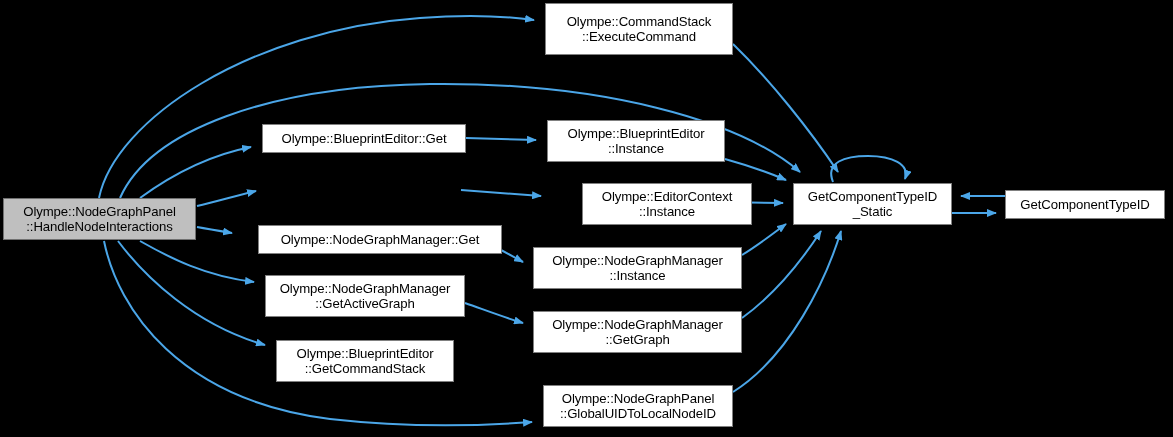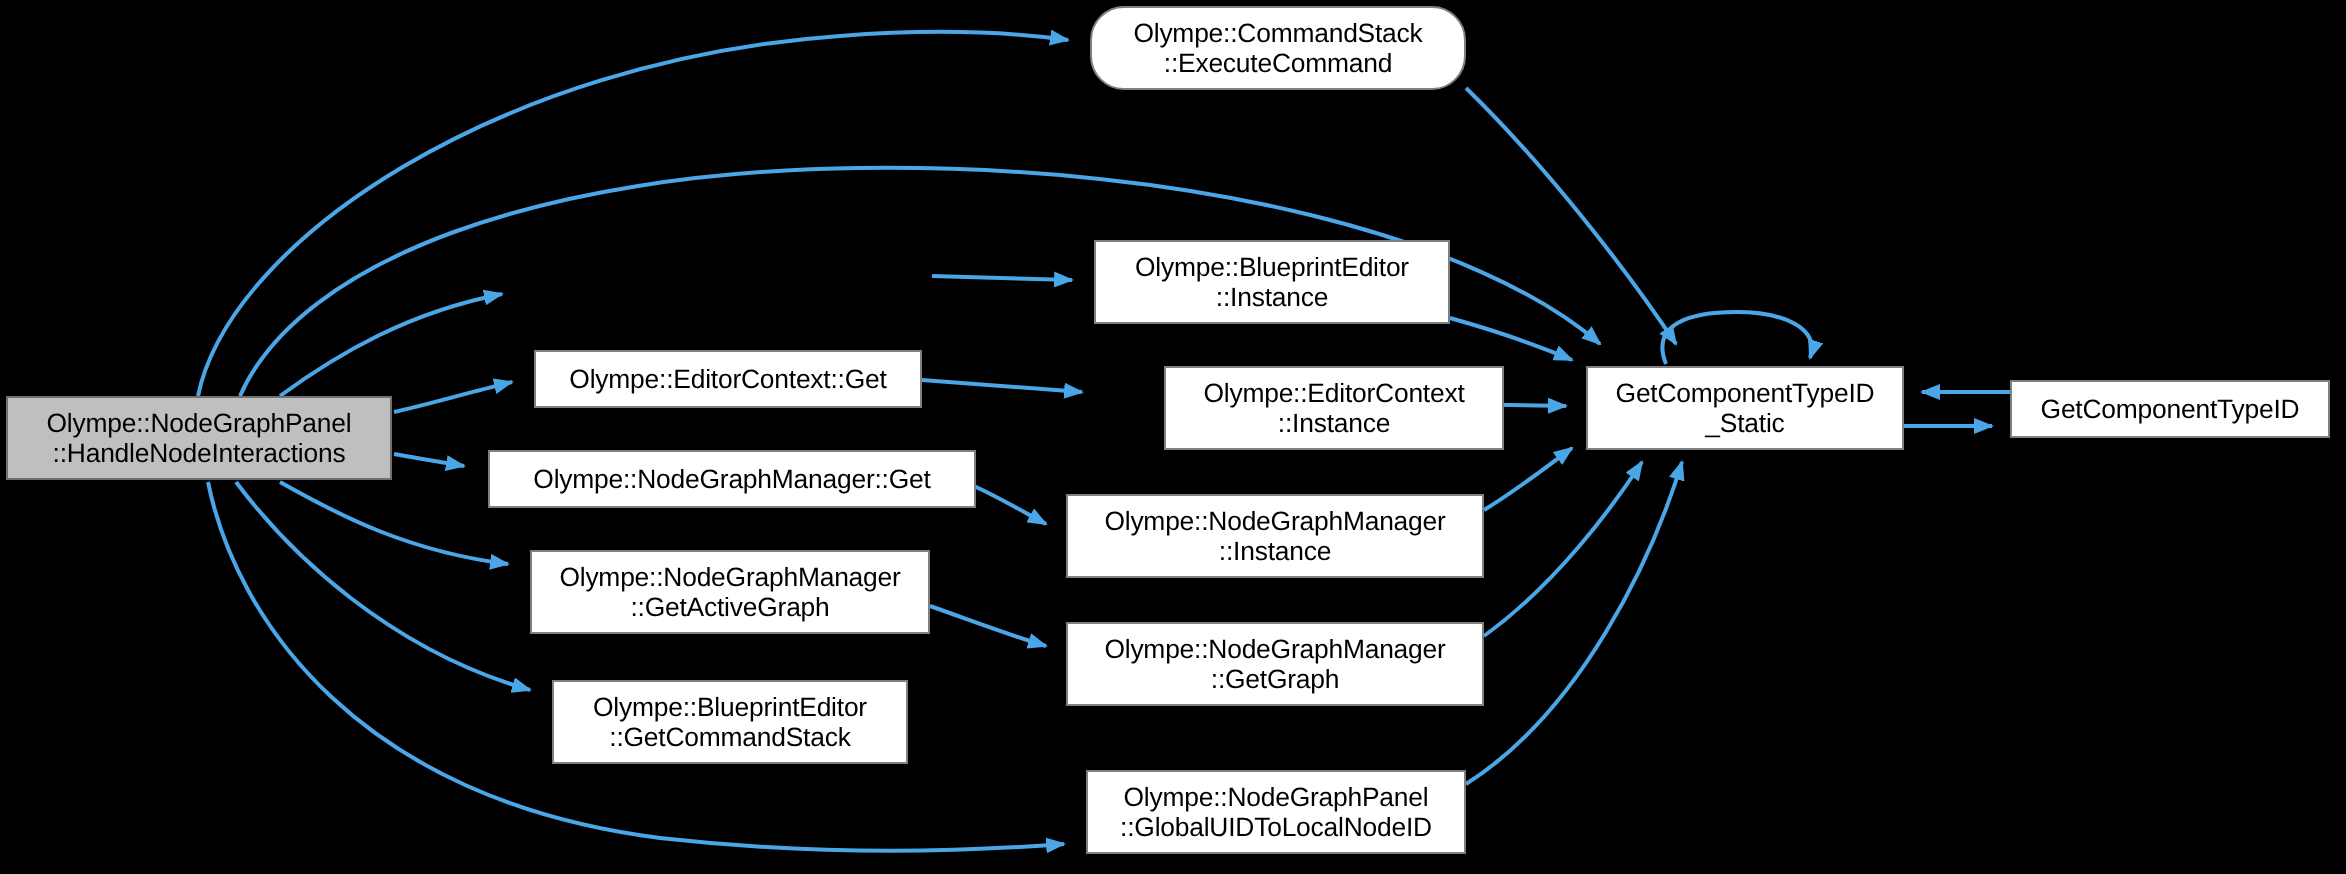--- a/index.html
+++ b/index.html
@@ -104,31 +104,31 @@
 
       <path d="M1005,196 L961,196"></path>
     </g>
   </svg>
 
   <div class="gnode root" style="left:3px; top:198px; width:193px; height:42px;">
     <span class="gnode-label">Olympe::NodeGraphPanel
 ::HandleNodeInteractions</span>
   </div>
 
-  <div class="gnode" style="left:545px; top:3px; width:188px; height:42px;border-radius:17px;">
+  <div class="gnode" style="left:545px; top:3px; width:188px; height:52px;">
     <span class="gnode-label">Olympe::CommandStack
 ::ExecuteCommand</span>
   </div>
 
-
-  <div class="gnode" style="left:267px; top:175px; width:194px; height:29px;">
-    <span class="gnode-label">Olympe::EditorContext::Get</span>
+  <div class="gnode" style="left:262px; top:124px; width:204px; height:29px;">
+    <span class="gnode-label">Olympe::BlueprintEditor::Get</span>
   </div>
 
-  <div class="gnode" style="left:244px; top:225px; width:244px; height:29px;">
+
+  <div class="gnode" style="left:258px; top:225px; width:244px; height:29px;">
     <span class="gnode-label">Olympe::NodeGraphManager::Get</span>
   </div>
 
   <div class="gnode" style="left:265px; top:275px; width:200px; height:42px;">
     <span class="gnode-label">Olympe::NodeGraphManager
 ::GetActiveGraph</span>
   </div>
 
   <div class="gnode" style="left:276px; top:340px; width:178px; height:42px;">
     <span class="gnode-label">Olympe::BlueprintEditor

